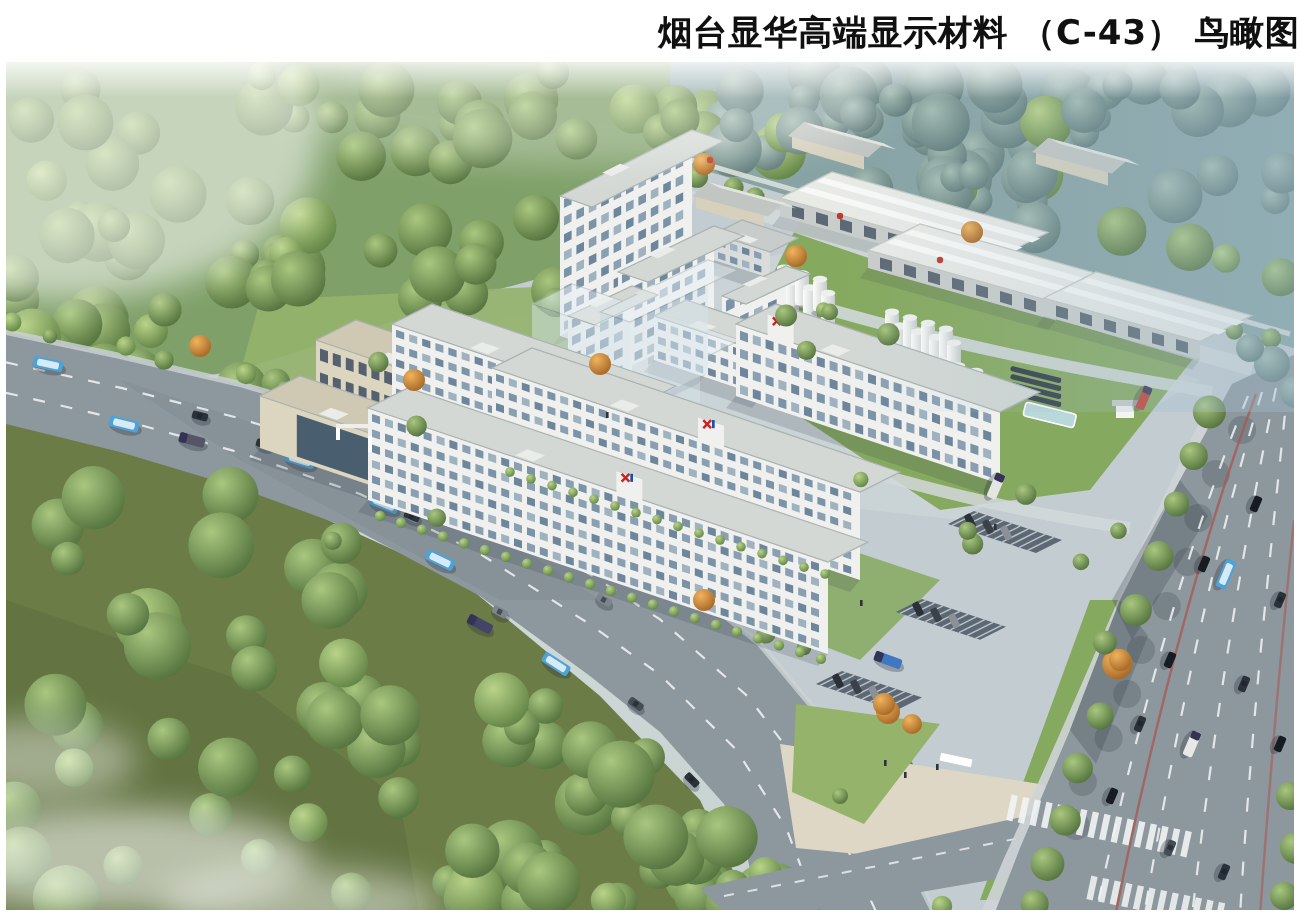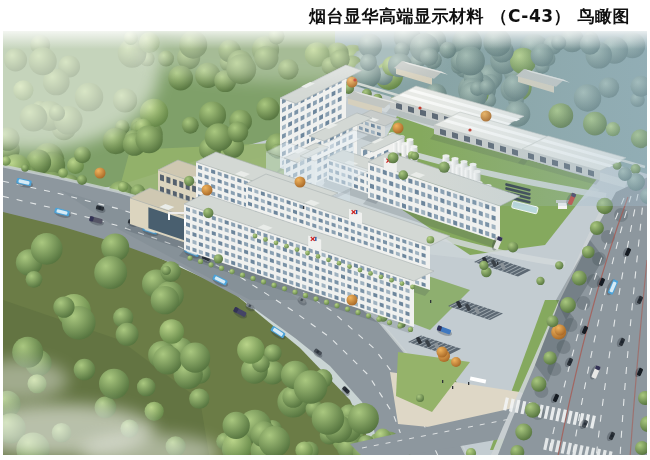--- a/index.html
+++ b/index.html
@@ -1,19 +1,19 @@
 <!DOCTYPE html>
 <html><head>
 <meta charset="utf-8">
 <style>
   html,body{margin:0;padding:0;}
   body{width:650px;height:460px;background:#ffffff;overflow:hidden;position:relative;
        font-family:"DejaVu Sans","Liberation Sans",sans-serif;}
   .page{position:absolute;inset:0;}
-  .title{position:absolute;top:5px;right:20px;font-size:17px;font-weight:700;
+  .title{position:absolute;top:5px;right:0;font-size:17px;font-weight:700;
          color:#101010;letter-spacing:.5px;white-space:nowrap;}
   .render-wrap{position:absolute;left:3px;top:31px;width:644px;height:424px;}
   svg{display:block;}
 </style>
 </head>
 <body>
 
 <div class="page">
   <div class="title">烟台显华高端显示材料 （C-43） 鸟瞰图</div>
   <div class="render-wrap">

